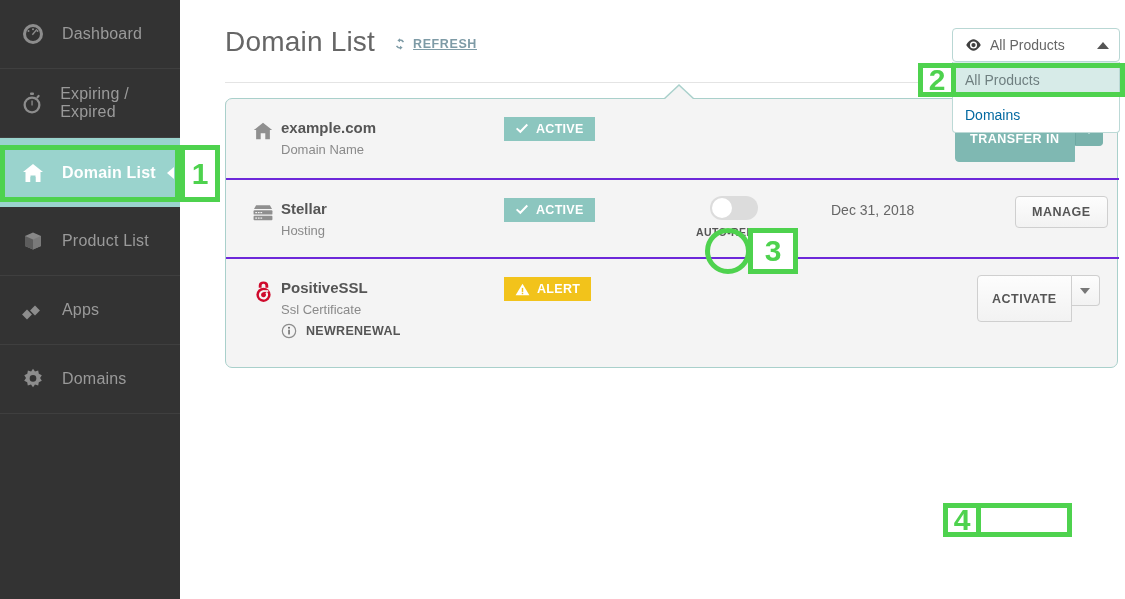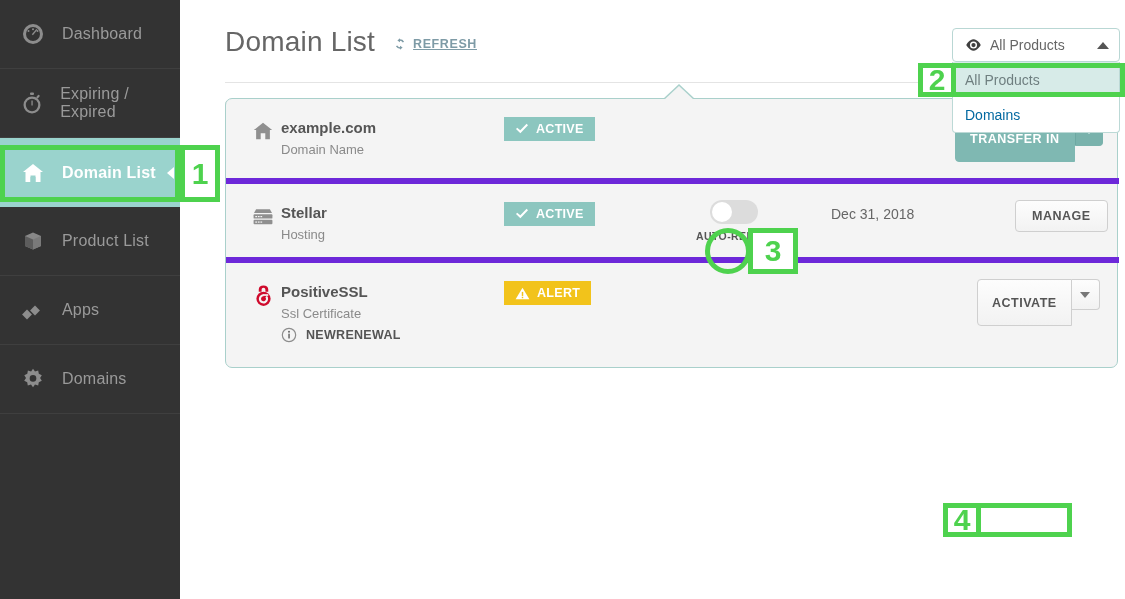--- a/index.html
+++ b/index.html
@@ -181,21 +181,21 @@
   }
   .panel-caret-inner {
     position: absolute; left: 484px; top: 86px;
     width: 0; height: 0;
     border-left: 15px solid transparent; border-right: 15px solid transparent;
     border-bottom: 14px solid #f4f4f4;
     z-index: 4;
   }
 
   .prow { position: absolute; left: 0; width: 893px; height: 79px; }
-  .prow + .prow { border-top: 6px solid #6d28d9; }
+  .prow + .prow { border-top: 2px solid #6d28d9; }
   .prow-icon { position: absolute; left: 25px; top: 20px; width: 24px; height: 24px; display:flex; align-items:center; justify-content:center; }
   .prow-name { position: absolute; left: 55px; top: 20px; font-size: 15px; color: #555; font-weight: bold; }
   .prow-sub { position: absolute; left: 55px; top: 43px; font-size: 13px; color: #8a8a8a; }
   .prow-note { position: absolute; left: 55px; top: 64px; display: flex; align-items: center; font-size: 12.5px; color: #555; font-weight: bold; letter-spacing: .3px; }
   .prow-note .pn-label { margin-left: 9px; }
 
   .badge {
     position: absolute; left: 278px; top: 18px;
     height: 24px; border-radius: 0;
     display: flex; align-items: center; padding: 0 11px;

